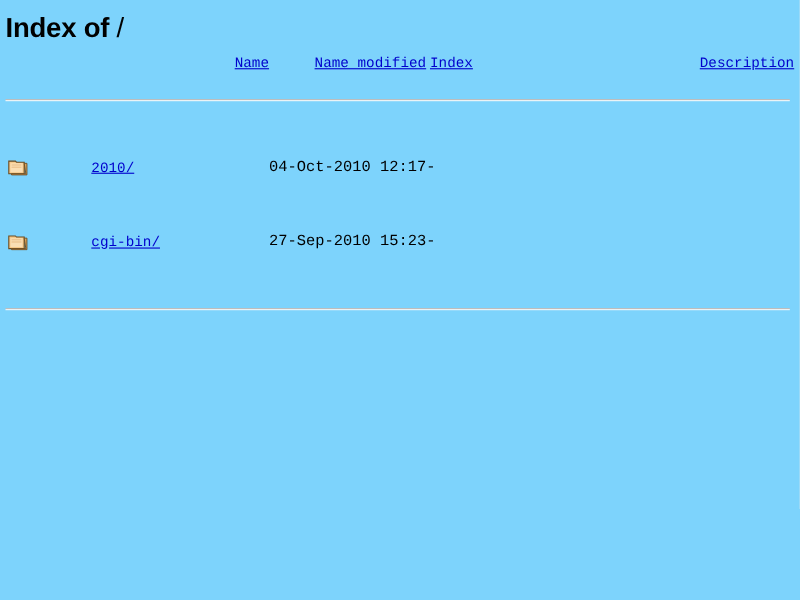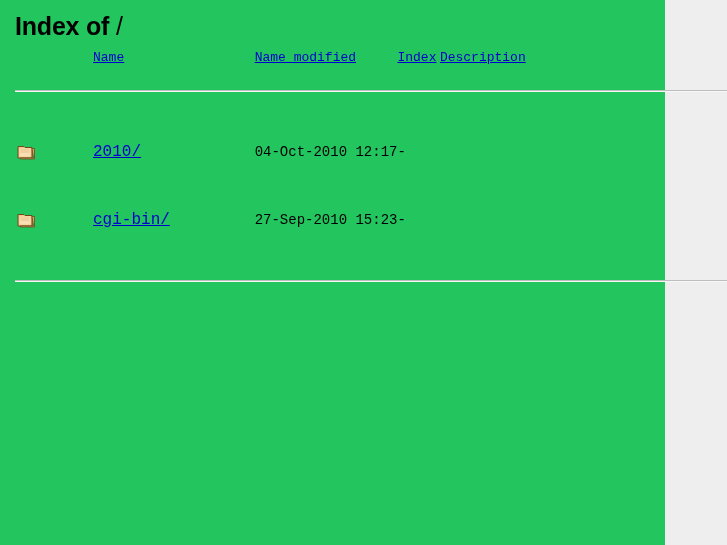--- a/index.html
+++ b/index.html
@@ -11,25 +11,25 @@
   body {
     width: 727px;
     height: 545px;
     overflow: hidden;
     font-family: "Liberation Sans", sans-serif;
     color: #000000;
   }
 
   .page {
     position: relative;
-    width: 665px;
+    width: 727px;
     height: 545px;
-    background: #22c55e;
+    background: #7dd3fc;
     box-sizing: border-box;
-    padding: 0 15px;
+    padding: 0 5px;
   }
 
   
   .page-title {
     margin: 0;
     padding: 12px 0 0 0;
     font-family: "Liberation Sans", sans-serif;
     font-size: 25px;
     font-weight: bold;
     line-height: 28px;
@@ -51,21 +51,21 @@
     line-height: 13px;
     table-layout: fixed;
   }
   .listing col.c-icon   { width: 26px; }
   .listing col.c-name   { width: 175px; }
   .listing col.c-date   { width: 139px; }
   .listing col.c-size   { width: 43px; }
   .listing col.c-desc   { width: 320px; }
 
   .listing th {
-    text-align: left;
+    text-align: right;
     font-weight: normal;
     padding: 0;
     vertical-align: bottom;
     height: 24px;
   }
   .listing td {
     padding: 0;
     vertical-align: middle;
     height: 25px;
     white-space: pre;
@@ -89,21 +89,21 @@
     border-top: 1px solid #bdbdbd;
     border-bottom: 1px solid #f7f7f7;
     margin: 0;
     width: 713px;
   }
 
   .name-cell a, .file-link {
     color: #0000cc;
     text-decoration: underline;
     font-family: "Liberation Mono", monospace;
-    font-size: 16px;
+    font-size: 13px;
     cursor: pointer;
   }
 
   .date-cell, .size-cell, .desc-cell {
     font-family: "Liberation Mono", monospace;
     font-size: 14px;
     color: #000000;
   }
   .size-cell {
     text-align: left;

